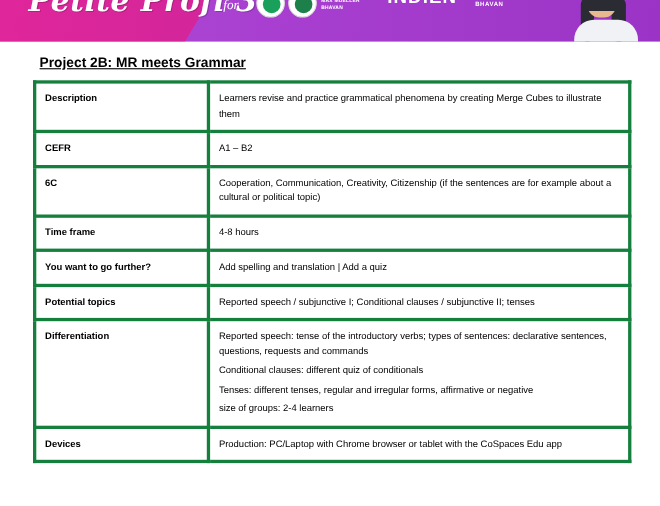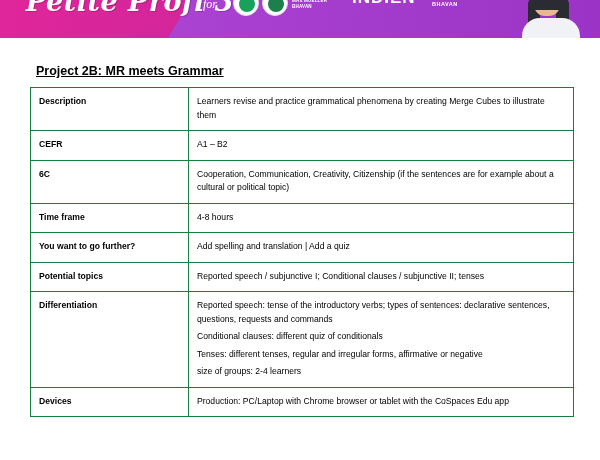--- a/index.html
+++ b/index.html
@@ -182,30 +182,30 @@
   
   .doc {
     padding: 12px 28px 0 30px;
   }
   .doc-title {
     font-family: "Liberation Sans", sans-serif;
     font-weight: bold;
     font-size: 12.5px;
     color: #000000;
     text-decoration: underline;
-    margin: 14px 0 9px 6px;
+    margin: 0 0 9px 6px;
   }
 
   table.sheet {
     width: 544px;
     border-collapse: collapse;
     table-layout: fixed;
   }
   table.sheet td {
-    border: 1px solid #15803d;
+    border: 3px solid #15803d;
     vertical-align: top;
     padding: 7px 8px 8px 8px;
     font-size: 8.6px;
     line-height: 13.5px;
     color: #000000;
   }
   td.label {
     width: 158px;
     font-weight: bold;
     font-size: 9px;

